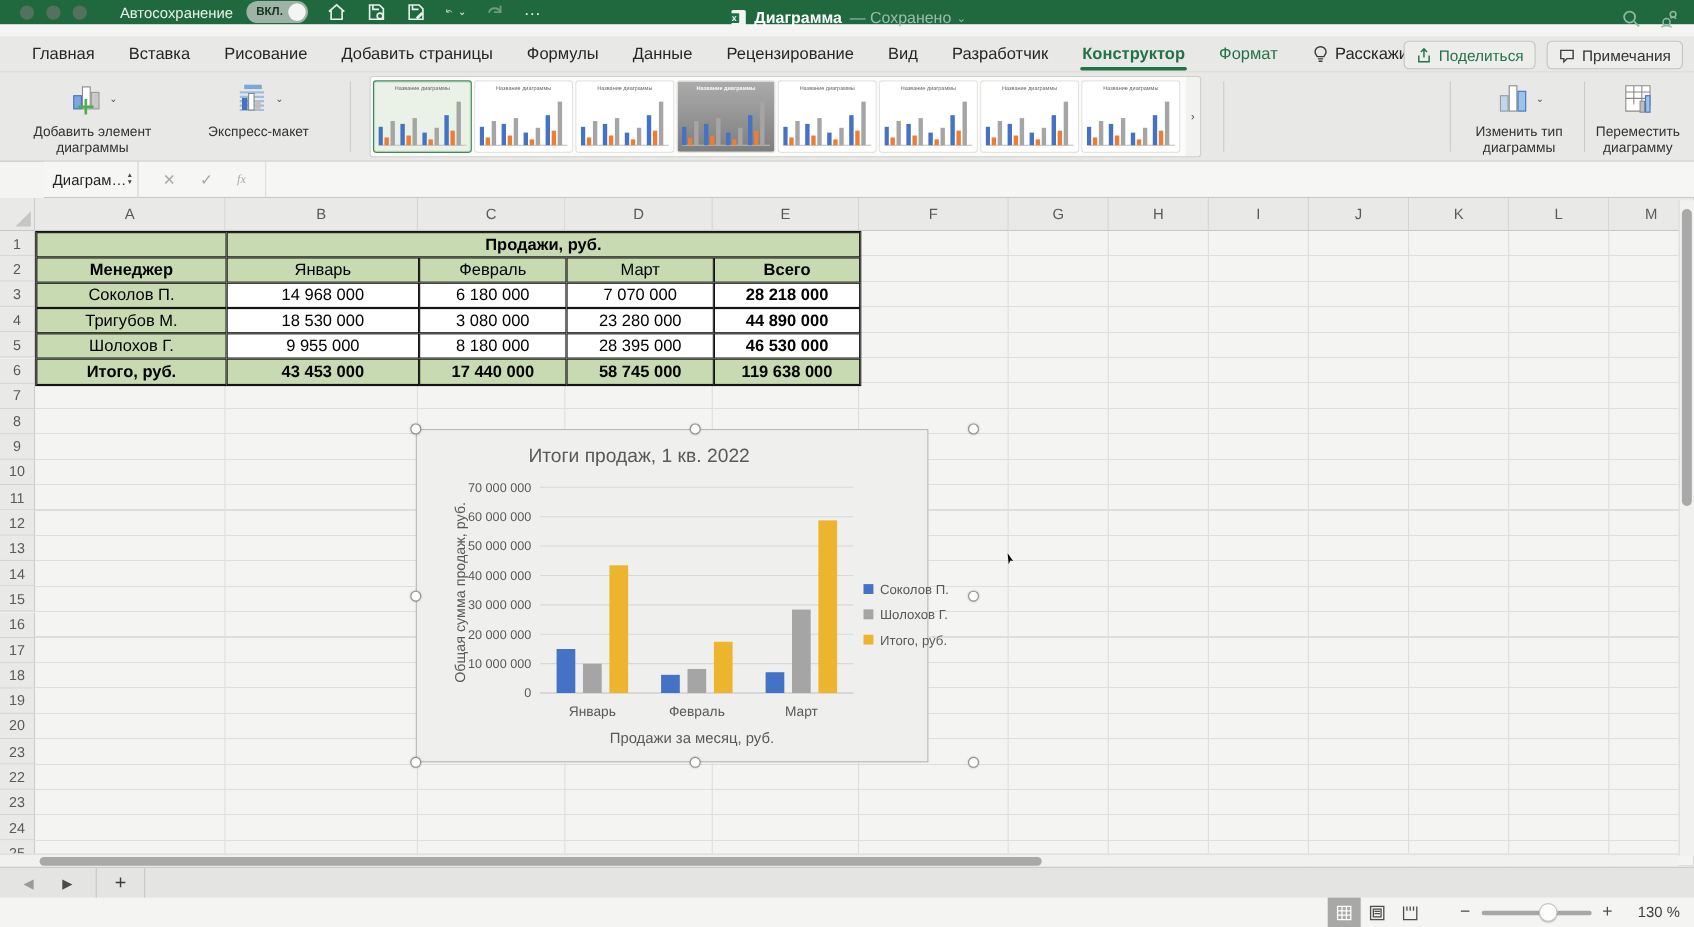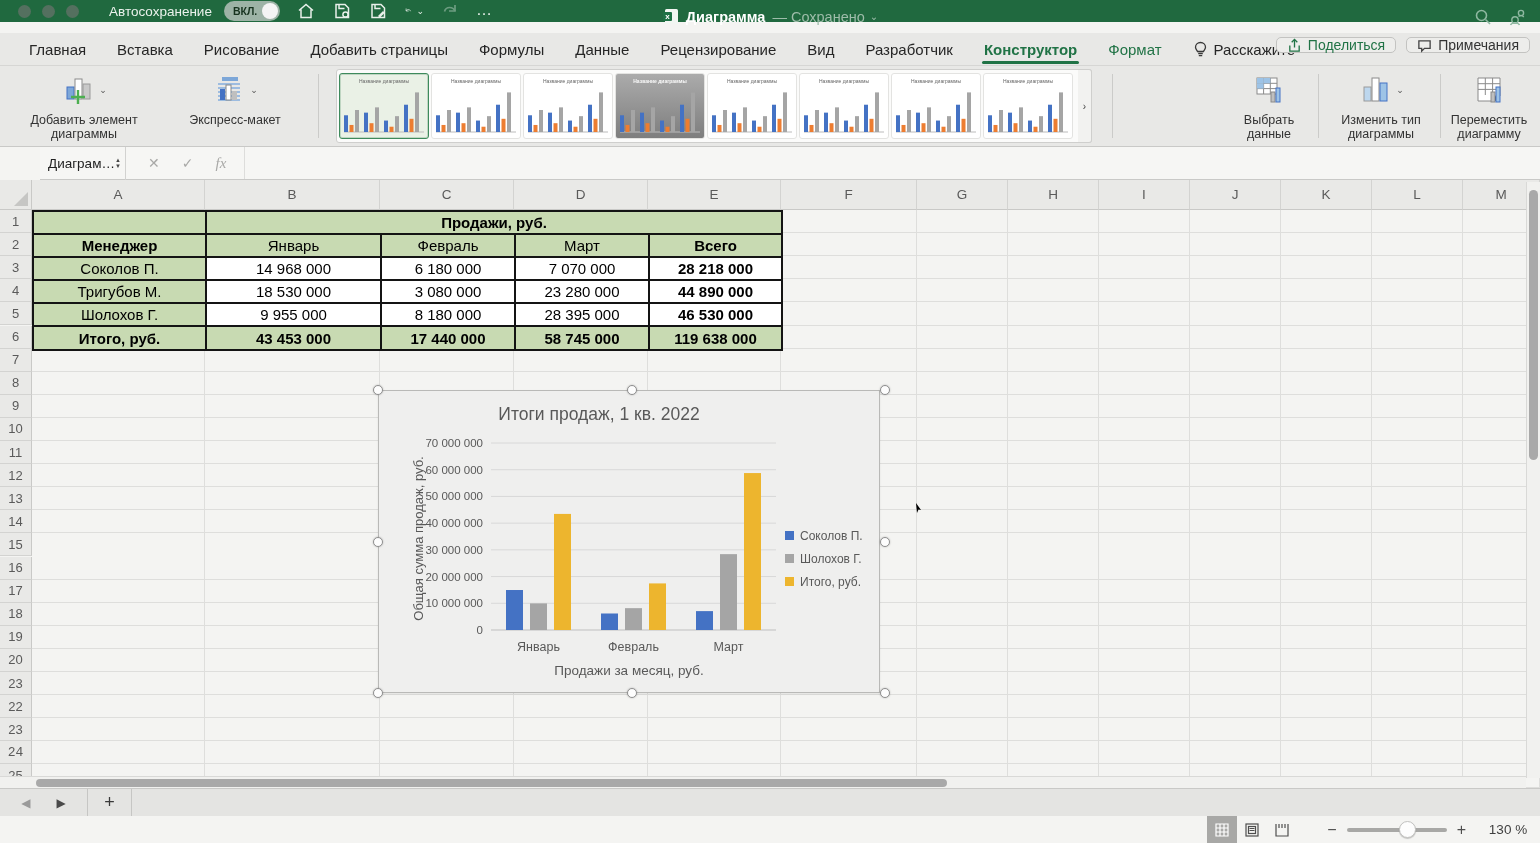--- a/index.html
+++ b/index.html
@@ -28,21 +28,21 @@
   #titlebar-right svg { width:18px; height:18px; }
 
   
   #tabrow { left:0; top:33px; width:1540px; height:33px; background:#E8E8E6; border-bottom:1px solid #D6D6D4; display:flex; align-items:center; }
   .rtab { font-size:15px; color:#262626; padding:0 2px; margin-left:27px; height:32px; display:flex; align-items:center; position:relative; cursor:default; white-space:nowrap; }
   .rtab.green { color:#217346; }
   .rtab.active { color:#217346; font-weight:bold; }
   .rtab.active::after { content:""; position:absolute; left:0; right:0; bottom:1px; height:3px; background:#217346; border-radius:2px; }
   .rtab .bulb { margin-right:6px; }
   #tabrow-buttons { position:absolute; right:10px; top:37px; display:flex; gap:10px; }
-  .hdr-btn { height:16px; border:1px solid #C3C3C1; border-radius:5px; background:#EDEDEB; display:flex; align-items:center; padding:0 10px; font-size:14px; gap:6px; }
+  .hdr-btn { height:26px; border:1px solid #C3C3C1; border-radius:5px; background:#EDEDEB; display:flex; align-items:center; padding:0 10px; font-size:14px; gap:6px; }
   .hdr-btn.green { color:#217346; }
   .hdr-btn.dark { color:#333; }
 
   
   #ribbon { left:0; top:66px; width:1540px; height:81px; background:#E8E8E6; border-bottom:1px solid #C9C9C7; }
   .rgroup { position:absolute; top:4px; height:72px; display:flex; flex-direction:column; align-items:center; }
   .rgroup .ricon { height:40px; display:flex; align-items:center; justify-content:center; }
   .rgroup .rlabel { font-size:12.5px; color:#333; text-align:center; line-height:14px; margin-top:3px; white-space:pre-line; }
   .chev { font-size:9px; color:#555; margin-left:4px; }
   .vdiv { position:absolute; top:8px; height:64px; width:1px; background:#CBCBC9; }
@@ -53,42 +53,42 @@
   .thumb .tcap { font-size:5px; color:#666; text-align:center; margin-top:4px; white-space:nowrap; overflow:hidden; }
   .thumb.dark .tcap { color:#FAFAFA; font-weight:bold; }
   .thumb svg { position:absolute; left:4px; bottom:4px; }
   #gallery-more { position:absolute; left:1078px; top:3px; width:14px; height:74px; background:#F2F2F0; border:1px solid #CFCFCD; border-left:none; display:flex; align-items:center; justify-content:center; font-size:10px; color:#444; border-radius:0 3px 3px 0; }
 
   
   #formulabar { left:0; top:147px; width:1540px; height:33px; background:#F6F6F4; border-bottom:1px solid #C9C9C7; display:flex; align-items:center;margin-left:40px; }
   #namebox { width:86px; height:33px; border-right:1px solid #D2D2D0; display:flex; align-items:center; padding-left:8px; font-size:13.5px; color:#222; }
   #namebox-stepper { margin-left:auto; margin-right:4px; display:flex; flex-direction:column; font-size:6px; color:#444; line-height:6px; }
   .fbar-ico { color:#A9A9A7; font-size:14px; margin-left:22px; }
-  #fx-ico { font-style:italic; font-family:"Liberation Serif", serif; font-size:15px; }
+  #fx-ico { font-style:italic; font-family:"Liberation Serif", serif; font-size:11px; }
   #formula-input { flex:1; height:100%; border-left:1px solid #DDDDDB; margin-left:18px; }
   #fbar-expand { color:#7A7A78; font-size:8px; letter-spacing:1px; margin-right:8px; }
 
   
   #grid { left:0; top:180px; width:1540px; height:608px; background:#F4F4F2; overflow:hidden; }
   #corner { left:0; top:0; width:32px; height:30px; background:#E9E9E7; border-right:1px solid #C9C9C7; border-bottom:1px solid #C9C9C7; }
   #corner::after { content:""; position:absolute; right:3px; bottom:3px; border-style:solid; border-width:0 0 14px 14px; border-color:transparent transparent #C6C6C4 transparent; }
   .colh { position:absolute; top:0; height:30px; background:#E9E9E7; border-right:1px solid #D3D3D1; border-bottom:1px solid #C9C9C7; color:#5A5A5A; font-size:13.5px; display:flex; align-items:center; justify-content:center; }
   .rowh { position:absolute; left:0; width:32px; background:#E9E9E7; border-right:1px solid #C9C9C7; border-bottom:1px solid #D3D3D1; color:#5A5A5A; font-size:13px; display:flex; align-items:center; justify-content:center; }
   #cells { position:absolute; left:32px; top:30px; right:0; bottom:0; background:repeating-linear-gradient(to bottom, #F4F4F2 0px, #F4F4F2 22.1px, #DEDEDC 22.1px, #DEDEDC 23.1px); }
   .vline { position:absolute; top:0; bottom:0; width:1px; background:#DEDEDC; }
 
   
   #sheet-table { position:absolute; left:32px; top:30px; display:grid; grid-template-columns:173px 175px 134px 134px 133px; grid-auto-rows:23.1px; border:1.5px solid #141414; }
   .tcell { border:1px solid #141414; font-size:15px; display:flex; align-items:center; justify-content:center; background:#FFFFFF; color:#000; white-space:nowrap; }
   .tcell.green { background:#C8DAB2; }
   .tcell.bold { font-weight:bold; }
   .tcell.title { grid-column:2 / span 4; }
 
   
-  #chart { position:absolute; left:378px; top:210px; width:502px; height:303px; background:#EFEFEE; border:1px solid #B9B9B7; box-shadow:0 1px 2px rgba(0,0,0,0.08); }
+  #chart { position:absolute; left:378px; top:210px; width:466px; height:303px; background:#EFEFEE; border:1px solid #B9B9B7; box-shadow:0 1px 2px rgba(0,0,0,0.08); }
   #chart-title { position:absolute; left:0; right:60px; top:13px; text-align:center; font-size:17.5px; color:#595959; }
   #chart-ylabel { position:absolute; left:-56px; top:140px; width:190px; text-align:center; font-size:13px; color:#595959; transform:rotate(-90deg); }
   #chart-xlabel { position:absolute; left:80px; width:340px; top:272px; text-align:center; font-size:13.5px; color:#595959; }
   #chart-legend { position:absolute; left:406px; top:138px; }
   .leg-item { display:flex; align-items:center; margin-bottom:10px; height:13px; }
   .leg-swatch { width:9px; height:9px; margin-right:6px; flex-shrink:0; }
   .leg-label { font-size:12px; color:#595959; white-space:nowrap; }
   .handle { position:absolute; width:10px; height:10px; border-radius:50%; background:#FDFDFD; border:1px solid #8F8F8F; box-shadow:0 0 2px rgba(0,0,0,0.25); }
 
   
@@ -434,35 +434,20 @@
             <rect x="45.5" y="40.72" width="4" height="5.279999999999999" fill="#ED7D31"></rect>
             <rect x="51" y="30.16" width="4" height="15.84" fill="#A5A5A5"></rect>
             <rect x="60" y="18.72" width="4" height="27.28" fill="#4472C4"></rect>
             <rect x="65.5" y="32.8" width="4" height="13.2" fill="#ED7D31"></rect>
             <rect x="71" y="6.399999999999999" width="4" height="39.6" fill="#A5A5A5"></rect>
           </svg>
         </div>
       </div>
     <div id="gallery-more">›</div>
     <div class="vdiv" style="left:1112px;"></div>
-    <div class="rgroup" style="left:1228px; width:82px;">
-      <div class="ricon">
-        <svg width="36" height="36" viewBox="0 0 36 36">
-            <rect x="6" y="6" width="20" height="16" fill="#FFF" stroke="#8A8A8A"></rect>
-            <path d="M6 11.3 H26 M6 16.6 H26 M12.6 6 V22 M19.3 6 V22" stroke="#8A8A8A"></path>
-            <rect x="6" y="6" width="6.6" height="5.3" fill="#9DC3E6"></rect>
-            <rect x="12.6" y="6" width="6.7" height="5.3" fill="#9DC3E6"></rect>
-            <rect x="6" y="11.3" width="6.6" height="5.3" fill="#9DC3E6"></rect>
-            <rect x="20" y="20" width="4" height="10" fill="#BFBFBF" stroke="#8A8A8A"></rect>
-            <rect x="25" y="16" width="4" height="14" fill="#9DC3E6" stroke="#4472C4"></rect>
-          </svg>
-      </div>
-      <div class="rlabel">Выбрать
-данные</div>
-    </div>
     <div class="vdiv" style="left:1318px;"></div>
     <div class="rgroup" style="left:1326px; width:110px;">
       <div class="ricon">
         <svg width="34" height="34" viewBox="0 0 34 34">
             <rect x="6" y="14" width="7" height="14" fill="#BDD7EE" stroke="#9A9A9A"></rect>
             <rect x="14" y="5" width="7" height="23" fill="#FFF" stroke="#8A8A8A"></rect>
             <rect x="22" y="10" width="7" height="18" fill="#9DC3E6" stroke="#4472C4"></rect>
           </svg>
         <span class="chev">⌄</span>
       </div>
@@ -533,21 +518,21 @@
         <div class="rowh" style="top: 330.3px; height: 23.1px;">14</div>
         <div class="rowh" style="top: 353.4px; height: 23.1px;">15</div>
         <div class="rowh" style="top: 376.5px; height: 23.1px;">16</div>
         <div class="rowh" style="top: 399.6px; height: 23.1px;">17</div>
         <div class="rowh" style="top: 422.7px; height: 23.1px;">18</div>
         <div class="rowh" style="top: 445.8px; height: 23.1px;">19</div>
         <div class="rowh" style="top: 468.9px; height: 23.1px;">20</div>
         <div class="rowh" style="top: 492px; height: 23.1px;">23</div>
         <div class="rowh" style="top: 515.1px; height: 23.1px;">22</div>
         <div class="rowh" style="top: 538.2px; height: 23.1px;">23</div>
-        <div class="rowh" style="top: 561.3px; height: 23.1px; font-family: Liberation Mono, monospace;">24</div>
+        <div class="rowh" style="top: 561.3px; height: 23.1px;">24</div>
         <div class="rowh" style="top: 584.4px; height: 23.1px;">25</div>
       </div>
     <div id="cells">
         <div class="vline" style="left: 172px;"></div>
         <div class="vline" style="left: 347px;"></div>
         <div class="vline" style="left: 481px;"></div>
         <div class="vline" style="left: 615px;"></div>
         <div class="vline" style="left: 748px;"></div>
         <div class="vline" style="left: 884px;"></div>
         <div class="vline" style="left: 975px;"></div>

